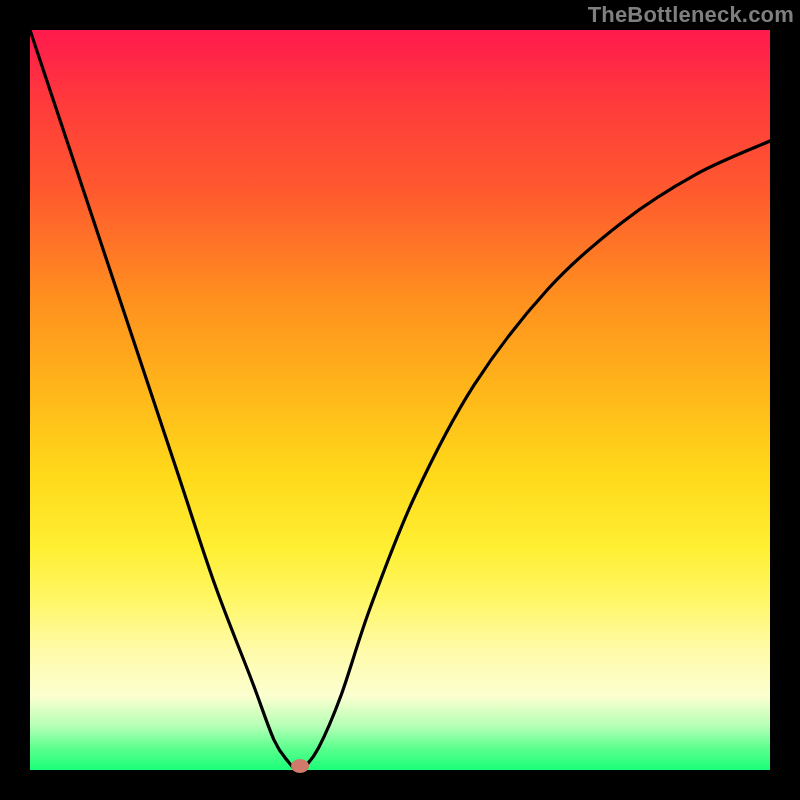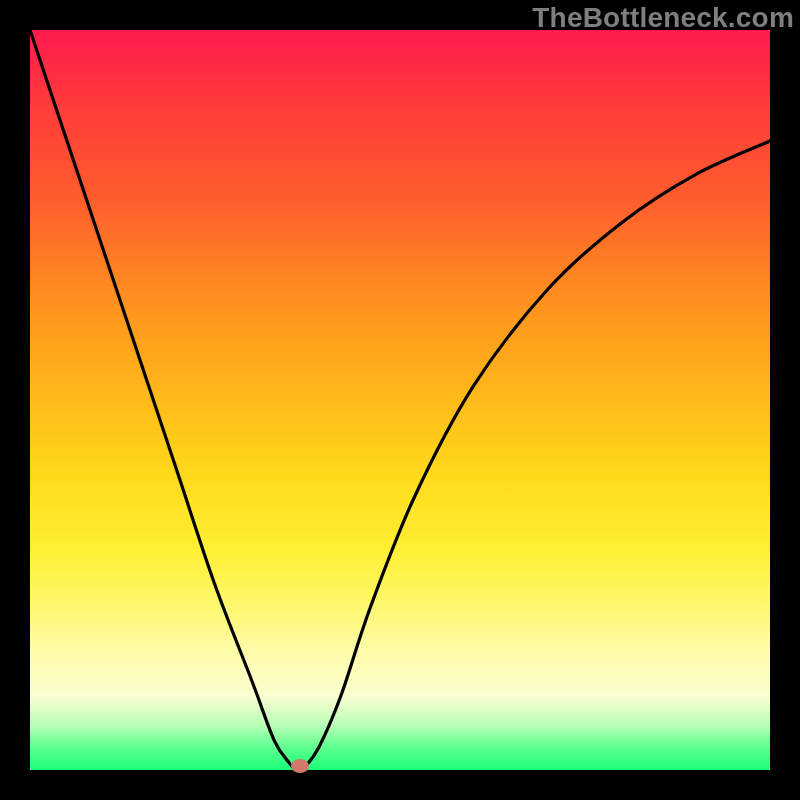--- a/index.html
+++ b/index.html
@@ -38,21 +38,21 @@
       #b6ffb6 94%,
       #5eff8f 97%,
       #1aff77 100%
     );
   }
   .watermark {
     position: absolute;
     top: 2px;
     right: 6px;
     font-family: Arial, Helvetica, sans-serif;
-    font-size: 28px;
+    font-size: 22px;
     font-weight: 600;
     color: #7f7f7f;
     letter-spacing: 0.2px;
   }
   svg.curve {
     position: absolute;
     left: 0;
     top: 0;
     width: 740px;
     height: 740px;

